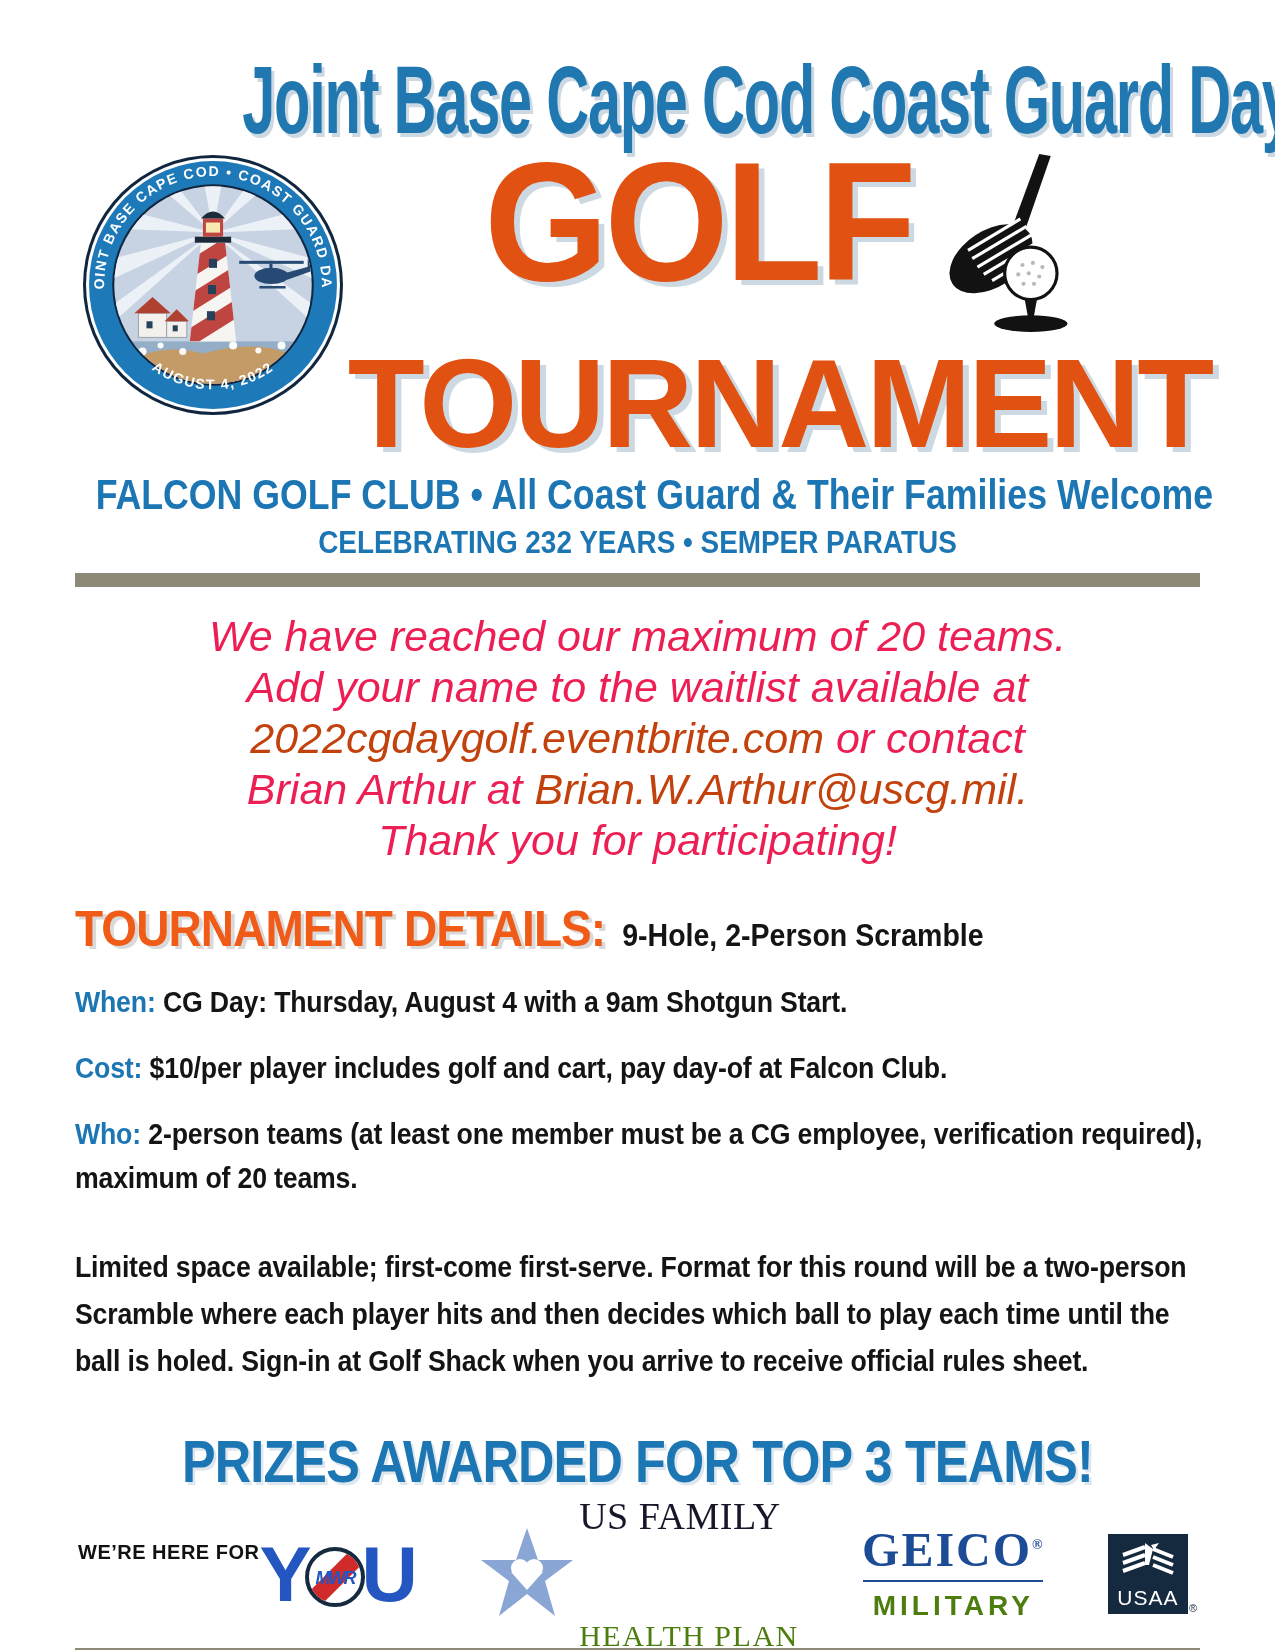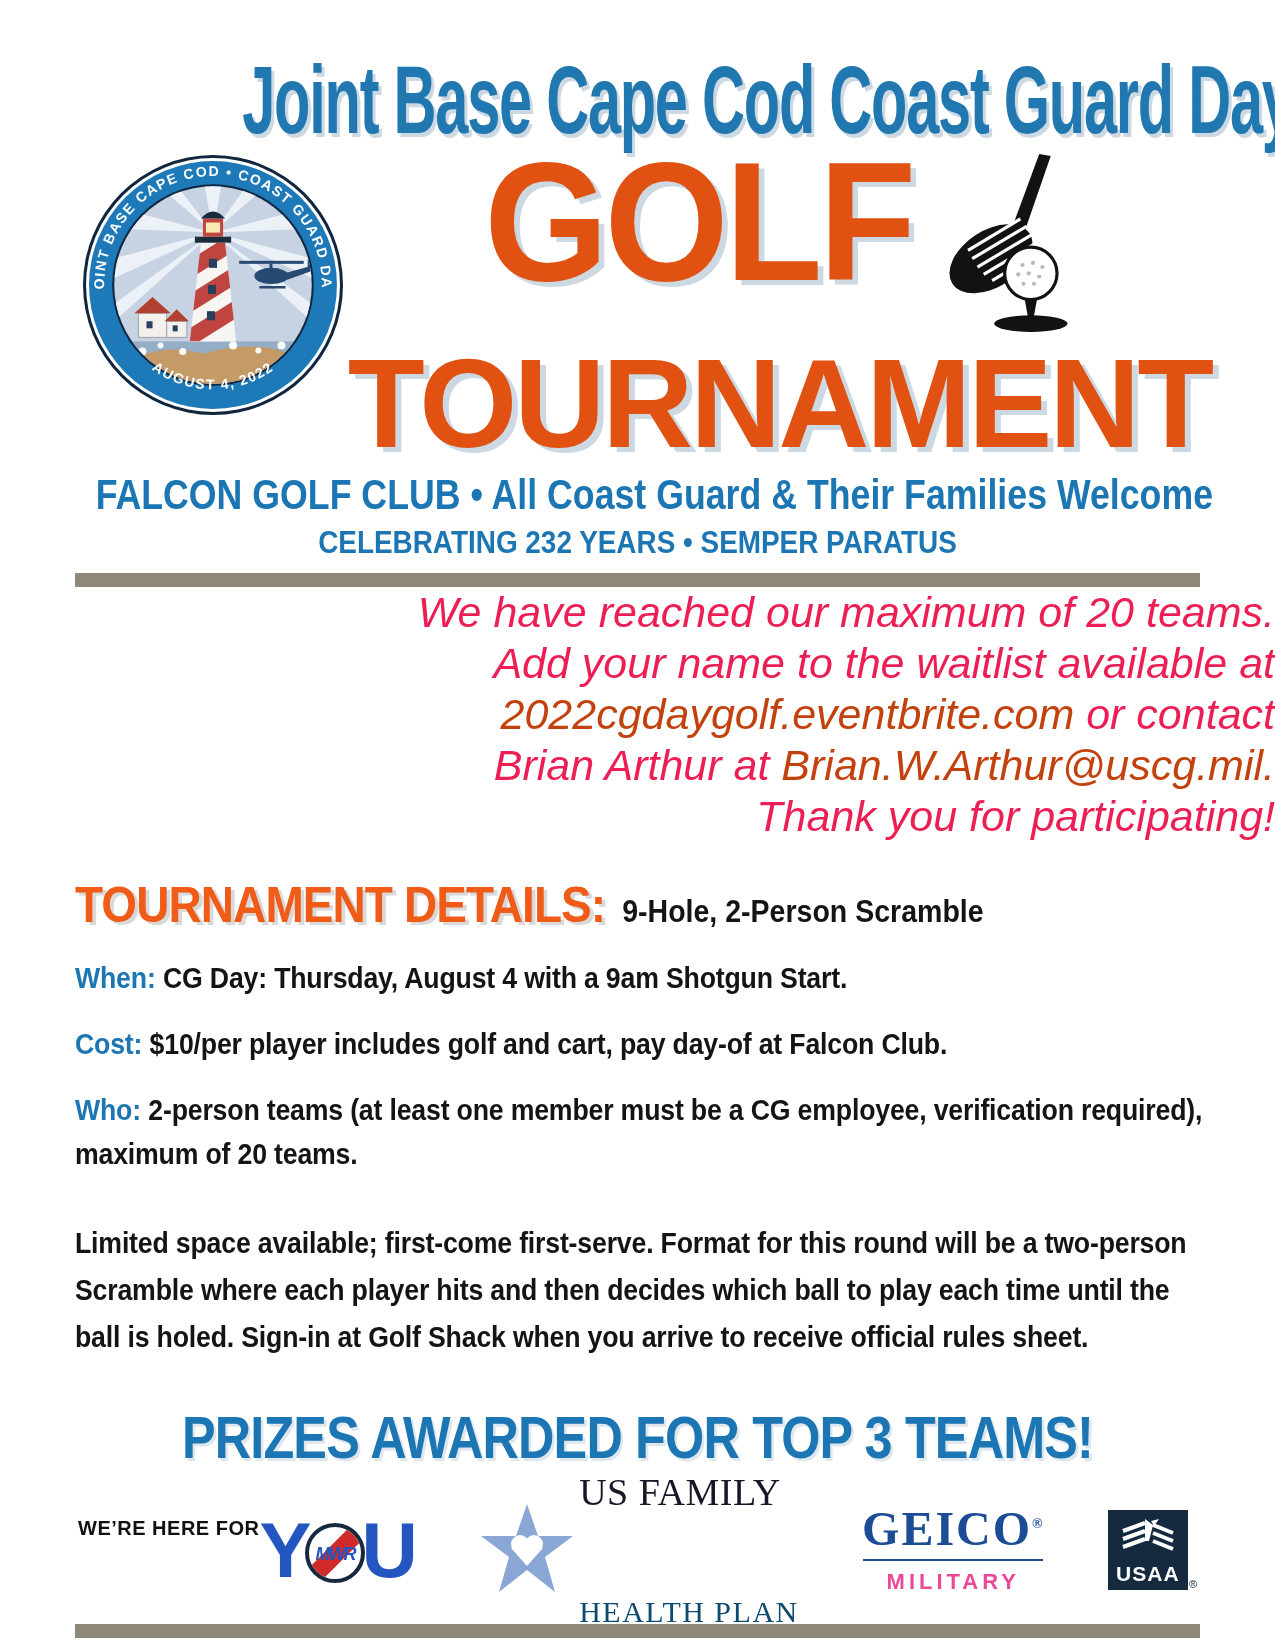--- a/index.html
+++ b/index.html
@@ -30,21 +30,21 @@
   .venue-line{
     margin-top:14px;text-align:center;font-weight:bold;font-size:42px;color:#1b76b3;
     white-space:nowrap;transform:scaleX(0.85);transform-origin:center;letter-spacing:0;
   }
   .celebrating-line{
     margin-top:6px;text-align:center;font-weight:bold;font-size:31px;color:#1b76b3;
     white-space:nowrap;transform:scaleX(0.9);transform-origin:center;
   }
   .divider{height:14px;background:#8d8878;border:0;margin:12px 75px 0 75px;}
   
-  .notice{text-align:right;font-style:italic;font-size:43px;line-height:51px;color:#ec1e53;}
+  .notice{margin-top:24px;text-align:center;font-style:italic;font-size:43px;line-height:51px;color:#ec1e53;}
   .notice .black{color:#c2410c;}
   
   .details-heading-row{margin:34px 0 0 75px;width:1230px;transform:scaleX(0.92);transform-origin:left center;white-space:nowrap;}
   .details-heading{
     display:inline-block;font-weight:bold;font-size:50px;color:#f05b17;letter-spacing:-1px;
     text-shadow:4px 3px 0 #d9d9d9;vertical-align:baseline;
   }
   .details-subheading{display:inline-block;font-weight:bold;font-size:31px;color:#141414;margin-left:14px;vertical-align:baseline;}
   .detail-row{
     margin:22px 0 0 75px;width:1230px;transform:scaleX(0.92);transform-origin:left center;
@@ -63,29 +63,29 @@
   }
   
   .sponsors{display:flex;align-items:center;justify-content:space-between;margin:20px 78px 0 78px;height:116px;}
   .mwr-block{display:flex;flex-direction:row;align-items:flex-start;}
   .mwr-tagline{font-weight:bold;font-size:20px;letter-spacing:0.5px;color:#111;}
   .mwr-you{display:flex;align-items:center;font-weight:bold;font-size:78px;line-height:0.8;color:#2356c0;letter-spacing:-2px;}
   .mwr-badge{width:60px;height:60px;margin:6px -4px 0 -4px;position:relative;z-index:1;}
   .usfhp-block{display:flex;align-items:center;gap:4px;}
   .usfhp-text{display:flex;flex-direction:column;font-family:"Liberation Serif",serif;line-height:1.0;gap:43px;}
   .usfhp-line1{font-size:38px;color:#17172a;letter-spacing:0.5px;}
-  .usfhp-line2{font-size:30px;color:#0c4a6e;letter-spacing:1.5px;margin-top:43px;}
+  .usfhp-line2{font-size:30px;color:#4d7c0f;letter-spacing:1.5px;margin-top:43px;}
   .geico-block{display:flex;flex-direction:column;align-items:center;}
   .geico-name{font-weight:bold;font-size:48px;color:#1d4c96;letter-spacing:2px;line-height:1.0;font-family:Liberation Serif, serif;}
   .geico-name sup{font-size:14px;}
   .geico-rule{width:180px;height:2px;background:#1d4c96;margin:6px 0 8px 0;}
-  .geico-sub{font-weight:bold;font-size:22px;color:#ec4899;letter-spacing:4px;}
+  .geico-sub{font-weight:bold;font-size:28px;color:#4d7c0f;letter-spacing:4px;}
   .usaa-block{display:flex;align-items:flex-end;}
   .usaa-square{width:80px;height:80px;background:#15293f;display:flex;flex-direction:column;align-items:center;justify-content:flex-end;padding-bottom:6px;box-sizing:border-box;}
-  .usaa-name{color:#ffffff;font-weight:bold;font-size:21px;letter-spacing:1px;line-height:1;}
+  .usaa-name{color:#ffffff;font-weight:normal;font-size:21px;letter-spacing:1px;line-height:1;}
   .usaa-reg{font-size:11px;color:#15293f;margin-left:1px;}
   .divider2{height:14px;background:#8d8878;border:0;margin:16px 75px 0 75px;}
 </style>
 </head>
 <body>
 
 <div class="page">
 
   <div class="main-title">Joint Base Cape Cod Coast Guard Day's</div>
 

